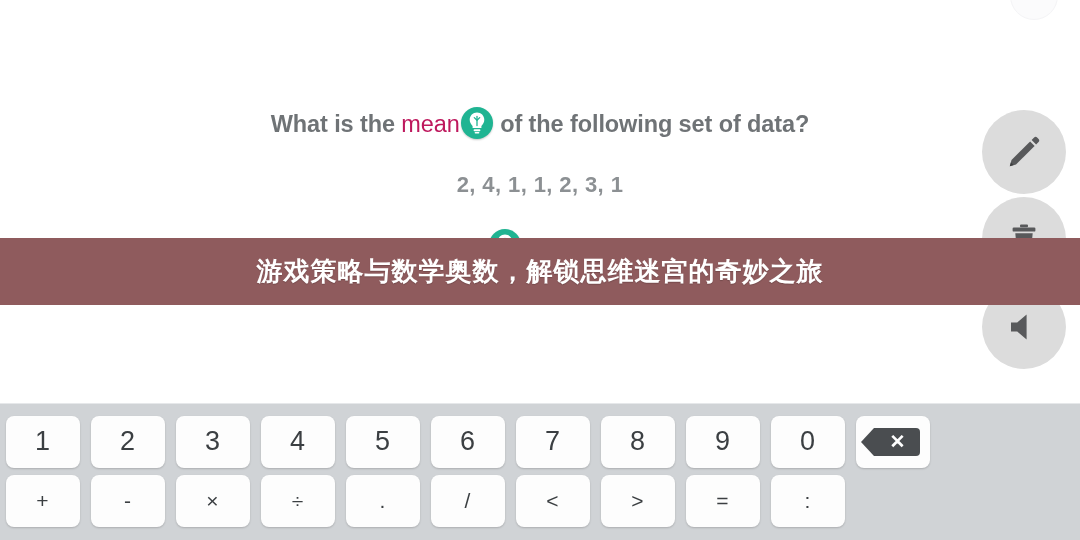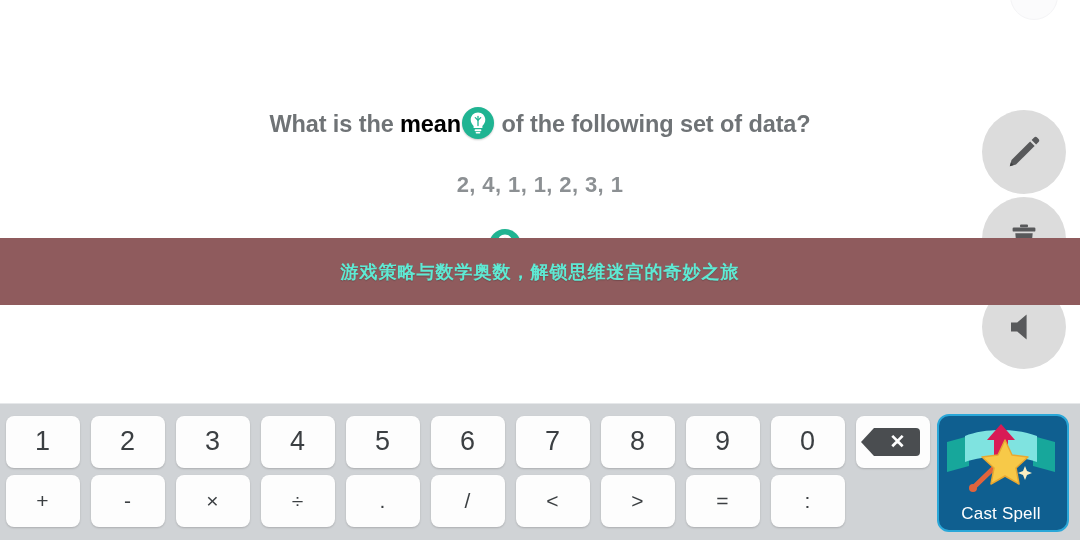--- a/index.html
+++ b/index.html
@@ -48,22 +48,22 @@
     white-space: nowrap;
     font-size: 23.5px;
     font-weight: bold;
     color: #6f7376;
     letter-spacing: -0.1px;
   }
   #question-line .q-seg {
     vertical-align: middle;
   }
   .hint-word {
-    color: #000000;
-    font-weight: bold;
+    color: #be185d;
+    font-weight: normal;
     vertical-align: middle;
   }
 
   .hint-bulb {
     display: inline-block;
     vertical-align: middle;
     width: 32px;
     height: 32px;
     border-radius: 50%;
     background: #1fb492;
@@ -131,22 +131,22 @@
     top: 238px;
     width: 1080px;
     height: 67px;
     background: #8f5b5d;
     z-index: 5;
     display: flex;
     align-items: center;
     justify-content: center;
   }
   #promo-banner-text {
-    color: #5eead4;
-    font-size: 18px;
+    color: #ffffff;
+    font-size: 26px;
     font-weight: bold;
     letter-spacing: 1px;
     white-space: nowrap;
     text-shadow: 0 1px 1px rgba(0,0,0,0.18);
   }
 
   
   #keyboard {
     position: absolute;
     left: 0;
@@ -380,30 +380,13 @@
         <div class="cap">&gt;</div>
       </div>
       <div class="key op">
         <div class="cap">=</div>
       </div>
       <div class="key op">
         <div class="cap">:</div>
       </div>
     </div>
 
-  <div id="cast-spell">
-    <svg id="cast-spell-art" viewBox="0 0 124 74" xmlns="http://www.w3.org/2000/svg">
-
-      <path d="M8 24 L30 18 L30 48 L8 54 Z" fill="#17a79b"></path>
-      <path d="M116 24 L94 18 L94 48 L116 54 Z" fill="#17a79b"></path>
-      <path d="M26 18 C45 10 79 10 98 18 L98 44 C79 37 45 37 26 44 Z" fill="#7fe3e0"></path>
-
-      <path d="M62 6 L76 22 L69 22 L69 40 L55 40 L55 22 L48 22 Z" fill="#d81b55"></path>
-
-      <path d="M34 70 L62 43" stroke="#e1643c" stroke-width="5" stroke-linecap="round"></path>
-      <circle cx="34" cy="70" r="4" fill="#e1643c"></circle>
-
-      <path d="M66 22 L73 37 L89 39 L77 50 L80 66 L66 58 L52 66 L55 50 L43 39 L59 37 Z" fill="#f7c948" stroke="#e8a830" stroke-width="1.5" stroke-linejoin="round"></path>
-      <path d="M86 48 L88 53 L93 55 L88 57 L86 62 L84 57 L79 55 L84 53 Z" fill="#fdf0c2"></path>
-    </svg>
-    <div id="cast-spell-label">Cast Spell</div>
-  </div>
 </div>
 
 </body></html>

